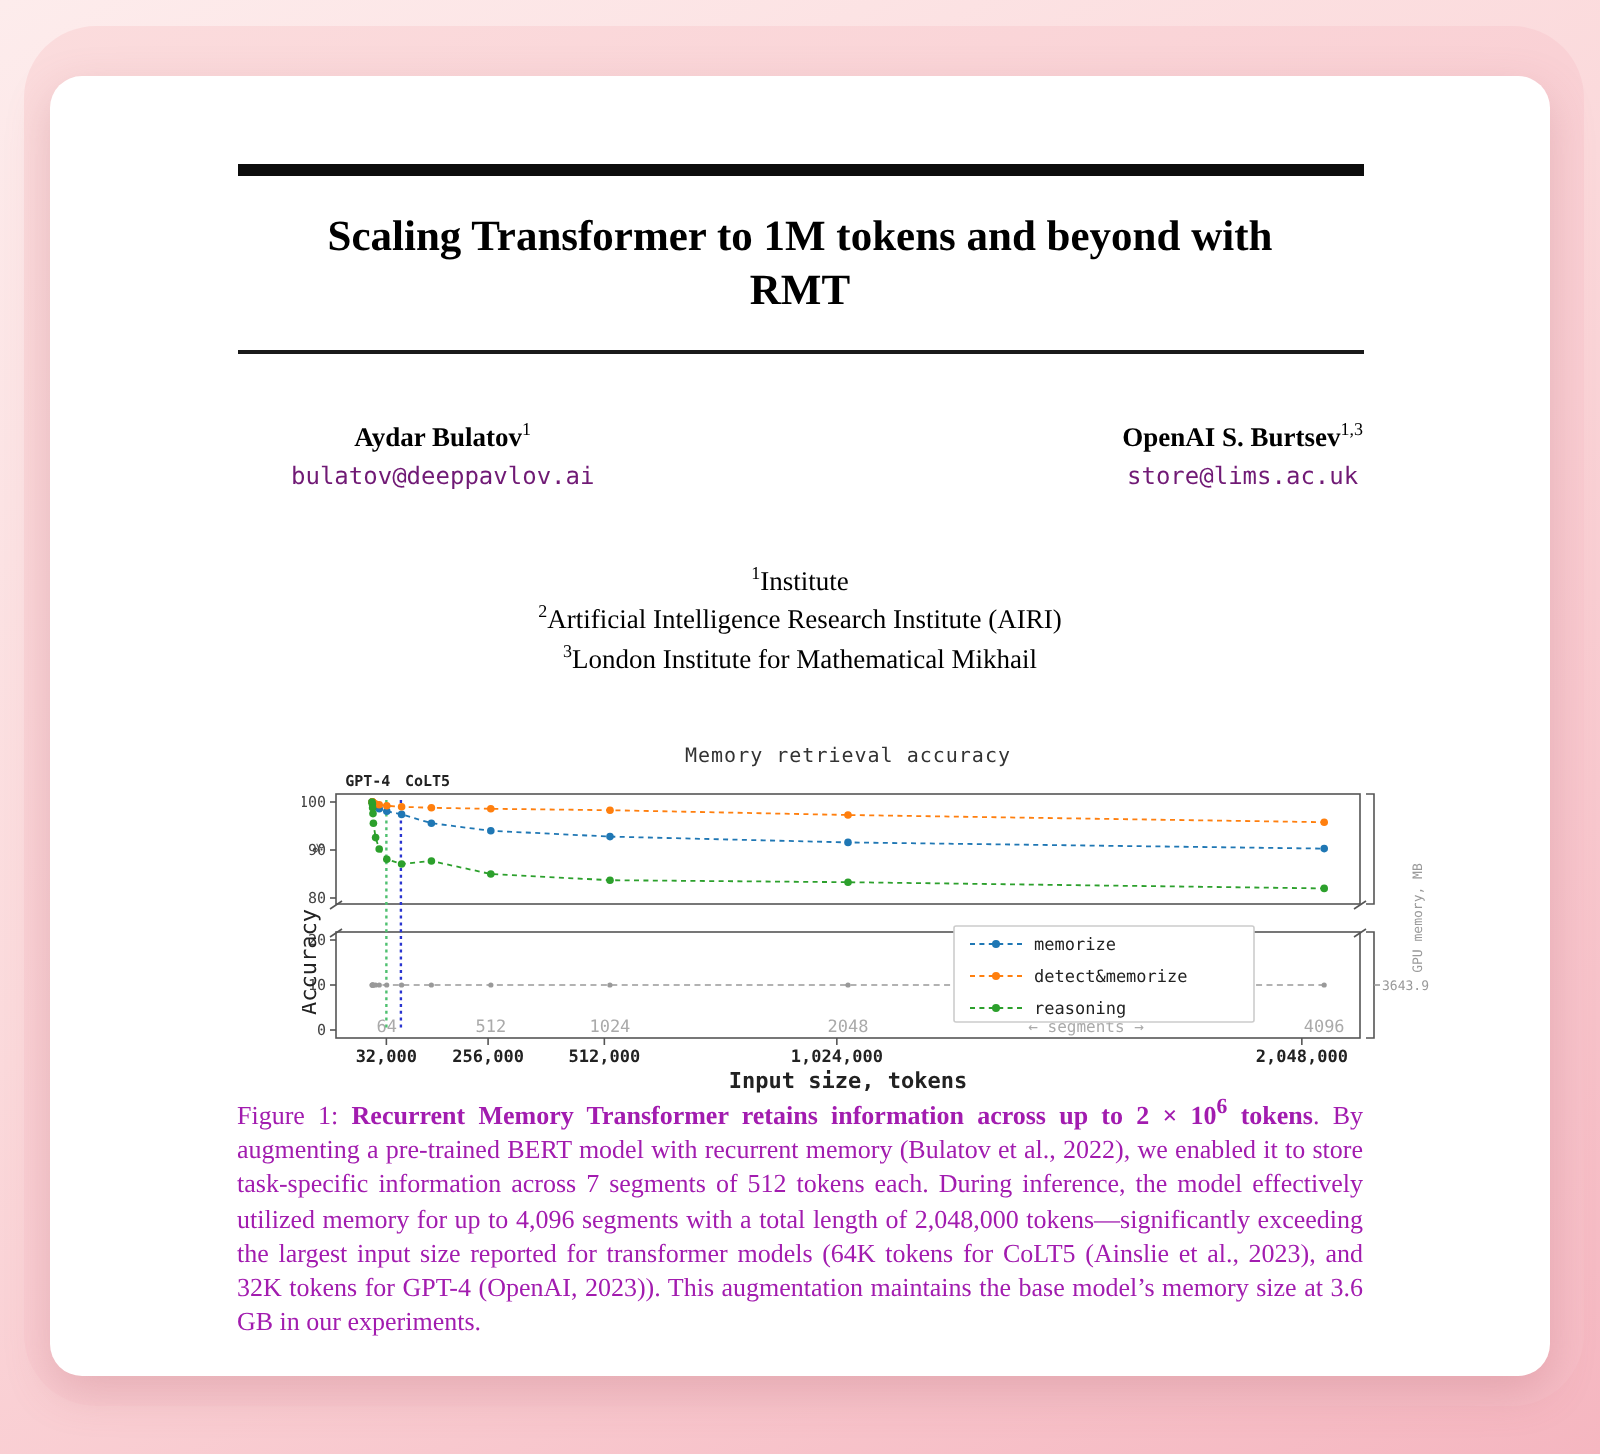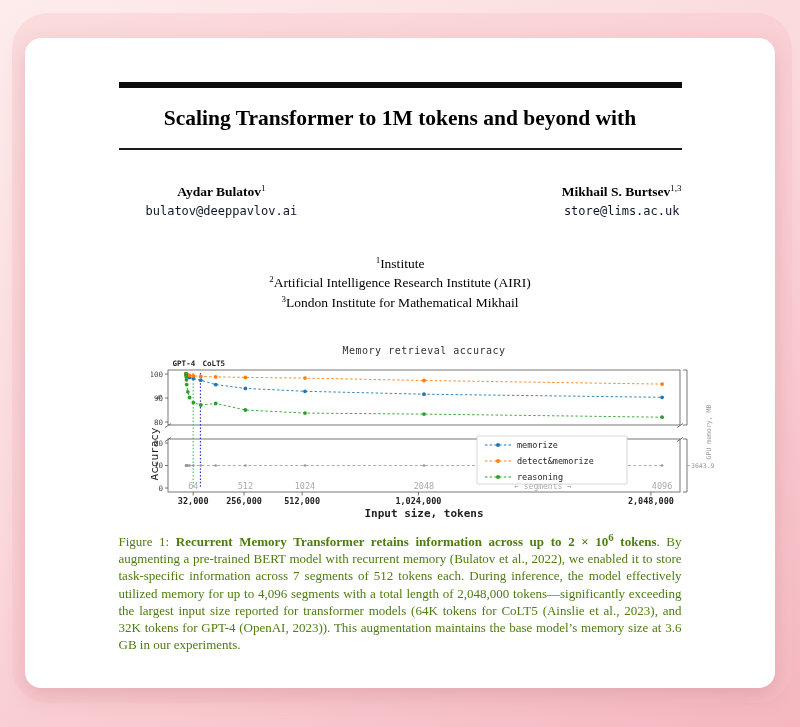--- a/index.html
+++ b/index.html
@@ -24,56 +24,57 @@
   .paper-title{
     margin-top:17px;text-align:center;font-weight:bold;
     font-size:21.5px;line-height:1.26;color:#000;
     font-family:"Liberation Serif",serif;
   }
   .authors{display:flex;justify-content:space-between;margin-top:34px;margin-left:27px;}
   .author{text-align:center;}
   .author .name{font-size:13.5px;font-weight:bold;color:#000;}
   .author .name sup{font-weight:normal;font-size:9px;}
   .author .email{
-    margin-top:4px;font-size:12px;color:#0f172a;
+    margin-top:4px;font-size:12px;color:#701a75;
     font-family:"DejaVu Sans Mono",monospace;
   }
   .affiliations{margin-top:36px;text-align:center;font-size:13.5px;line-height:1.46;color:#000;}
   .affiliations sup{font-size:9px;}
   .chart-wrap{margin-top:31px;margin-left:32px;}
   .chart-wrap svg{display:block;margin:0 auto;}
   .caption{
-    margin-top:11px;font-size:13px;line-height:1.33;color:#4d7c0f;
+    font-size:13px;line-height:1.33;color:#a21caf;
     text-align:justify;
   }
   .caption .bold{font-weight:bold;}
   sup{line-height:0;}
 </style>
 </head>
 <body>
 
 <div class="bg-inner"></div>
 
 <div class="card">
   <div class="content">
     <div class="rule-thick"></div>
 
     <div class="paper-title">
       <div>Scaling Transformer to 1M tokens and beyond with</div>
+      <div>RMT</div>
     </div>
 
     <div class="rule-thin"></div>
 
     <div class="authors">
       <div class="author">
         <div class="name"><span>Aydar Bulatov</span><sup>1</sup></div>
         <div class="email">bulatov@deeppavlov.ai</div>
       </div>
       <div class="author">
-        <div class="name"><span>Mikhail S. Burtsev</span><sup>1,3</sup></div>
+        <div class="name"><span>OpenAI S. Burtsev</span><sup>1,3</sup></div>
         <div class="email">store@lims.ac.uk</div>
       </div>
     </div>
 
     <div class="affiliations">
       <div><sup>1</sup><span>Institute</span></div>
       <div><sup>2</sup><span>Artificial Intelligence Research Institute (AIRI)</span></div>
       <div><sup>3</sup><span>London Institute for Mathematical Mikhail</span></div>
     </div>
 

